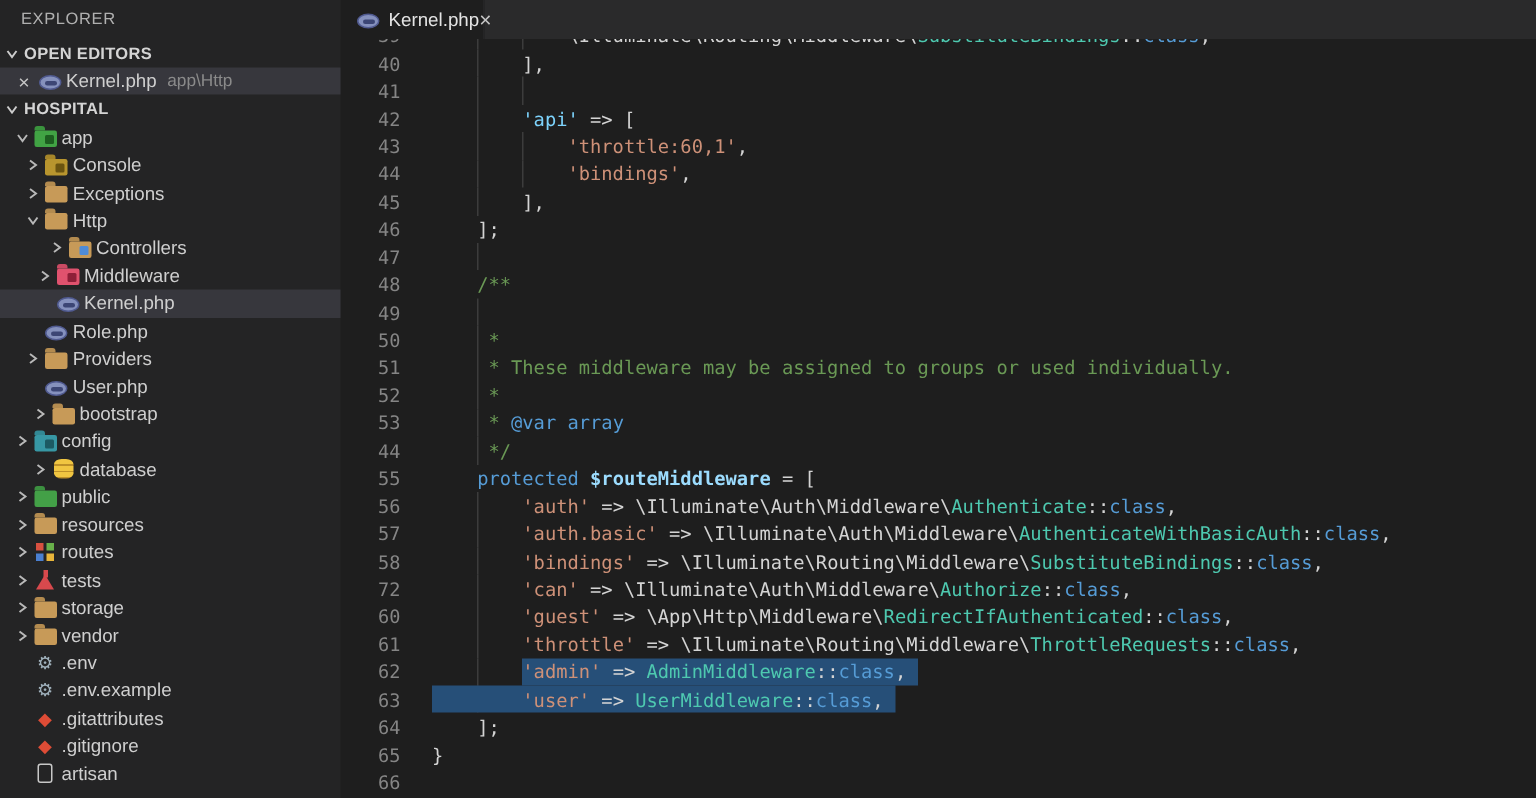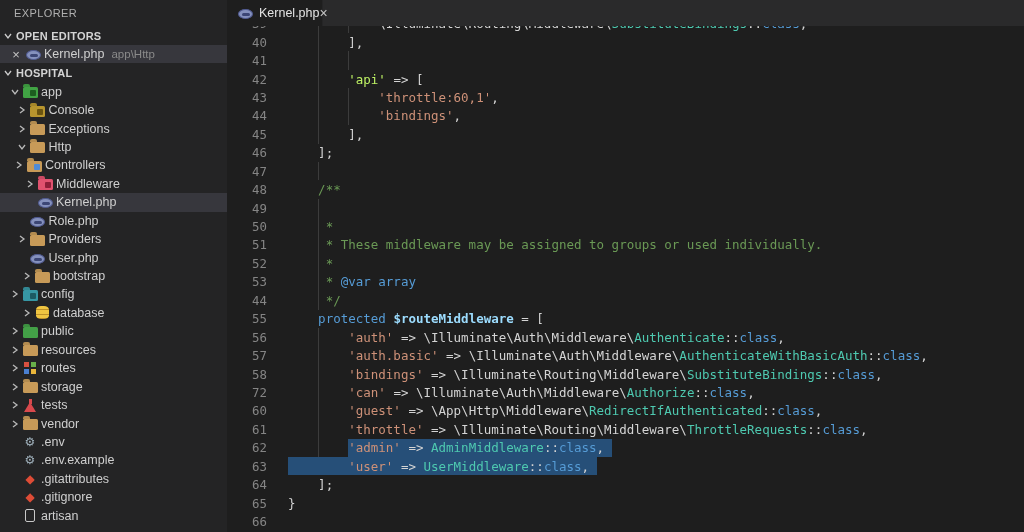--- a/index.html
+++ b/index.html
@@ -150,21 +150,21 @@
     <span class="twisty">
             <svg width="8" height="8" viewBox="0 0 8 8" class="chev down">
               <path d="M2 1 L6 4 L2 7" fill="none" stroke="#b8b8b8" stroke-width="1.3"></path>
             </svg>
           </span>
     <span class="ticon">
             <span class="i-folder" style="--fc: #c79a58;"></span>
           </span>
     <span class="rlabel">Http</span>
   </div>
-        <div class="row" style="padding-left: 12px;">
+        <div class="row" style="padding-left: 31px;">
     <span class="twisty">
             <svg width="8" height="8" viewBox="0 0 8 8" class="chev">
               <path d="M2 1 L6 4 L2 7" fill="none" stroke="#b8b8b8" stroke-width="1.3"></path>
             </svg>
           </span>
     <span class="ticon">
             <span class="i-folder badged" style="--fc: #c79a58; --bc: #4f8bd6;"></span>
           </span>
     <span class="rlabel">Controllers</span>
   </div>
@@ -277,34 +277,34 @@
           </span>
     <span class="rlabel">routes</span>
   </div>
         <div class="row" style="padding-left: 8px;">
     <span class="twisty">
             <svg width="8" height="8" viewBox="0 0 8 8" class="chev">
               <path d="M2 1 L6 4 L2 7" fill="none" stroke="#b8b8b8" stroke-width="1.3"></path>
             </svg>
           </span>
     <span class="ticon">
+            <span class="i-flask"></span>
+          </span>
+    <span class="rlabel">tests</span>
+  </div>
+        <div class="row" style="padding-left: 8px;">
+    <span class="twisty">
+            <svg width="8" height="8" viewBox="0 0 8 8" class="chev">
+              <path d="M2 1 L6 4 L2 7" fill="none" stroke="#b8b8b8" stroke-width="1.3"></path>
+            </svg>
+          </span>
+    <span class="ticon">
             <span class="i-folder" style="--fc: #c79a58;"></span>
           </span>
     <span class="rlabel">storage</span>
-  </div>
-        <div class="row" style="padding-left: 8px;">
-    <span class="twisty">
-            <svg width="8" height="8" viewBox="0 0 8 8" class="chev">
-              <path d="M2 1 L6 4 L2 7" fill="none" stroke="#b8b8b8" stroke-width="1.3"></path>
-            </svg>
-          </span>
-    <span class="ticon">
-            <span class="i-flask"></span>
-          </span>
-    <span class="rlabel">tests</span>
   </div>
         <div class="row" style="padding-left: 8px;">
     <span class="twisty">
             <svg width="8" height="8" viewBox="0 0 8 8" class="chev">
               <path d="M2 1 L6 4 L2 7" fill="none" stroke="#b8b8b8" stroke-width="1.3"></path>
             </svg>
           </span>
     <span class="ticon">
             <span class="i-folder" style="--fc: #c79a58;"></span>
           </span>
@@ -367,21 +367,21 @@
         <div class="line">
     <span class="ln">40</span>
     <span class="lc"><span style="color: rgb(212, 212, 212);">        ],</span><i class="guide" style="left: 4ch;"></i></span>
   </div>
         <div class="line">
     <span class="ln">41</span>
     <span class="lc"><i class="guide" style="left: 4ch;"></i><i class="guide" style="left: 8ch;"></i></span>
   </div>
         <div class="line">
     <span class="ln">42</span>
-    <span class="lc"><span style="color: rgb(212, 212, 212);">        </span><span style="color: #bef264; text-align: right;">'api'</span><span style="color: rgb(212, 212, 212);"> =&gt; [</span><i class="guide" style="left: 4ch;"></i></span>
+    <span class="lc"><span style="color: rgb(212, 212, 212);">        </span><span style="color: #7dd3fc; text-align: right;">'api'</span><span style="color: rgb(212, 212, 212);"> =&gt; [</span><i class="guide" style="left: 4ch;"></i></span>
   </div>
         <div class="line">
     <span class="ln">43</span>
     <span class="lc"><span style="color: rgb(212, 212, 212);">            </span><span style="color: rgb(206, 145, 120);">'throttle:60,1'</span><span style="color: rgb(212, 212, 212);">,</span><i class="guide" style="left: 4ch;"></i><i class="guide" style="left: 8ch;"></i></span>
   </div>
         <div class="line">
     <span class="ln">44</span>
     <span class="lc"><span style="color: rgb(212, 212, 212);">            </span><span style="color: rgb(206, 145, 120);">'bindings'</span><span style="color: rgb(212, 212, 212);">,</span><i class="guide" style="left: 4ch;"></i><i class="guide" style="left: 8ch;"></i></span>
   </div>
         <div class="line">

